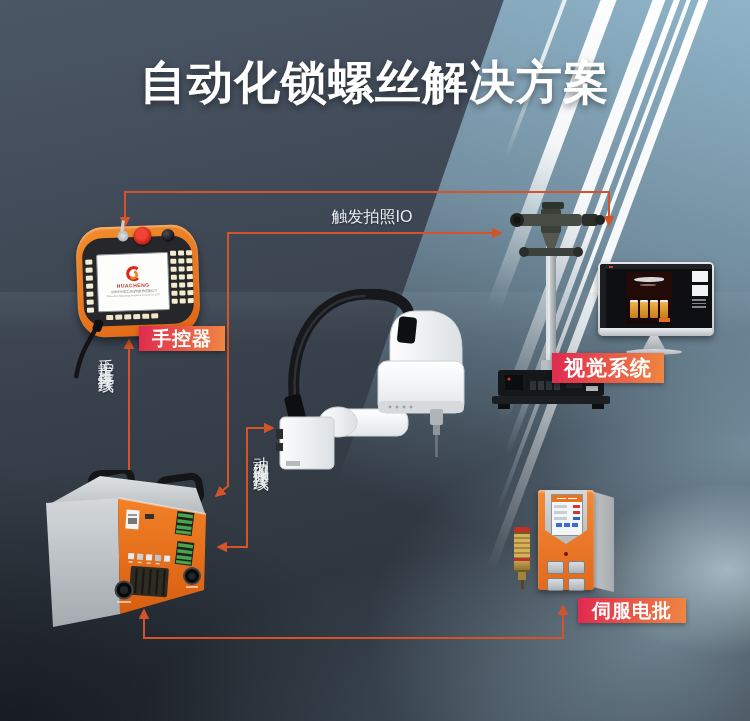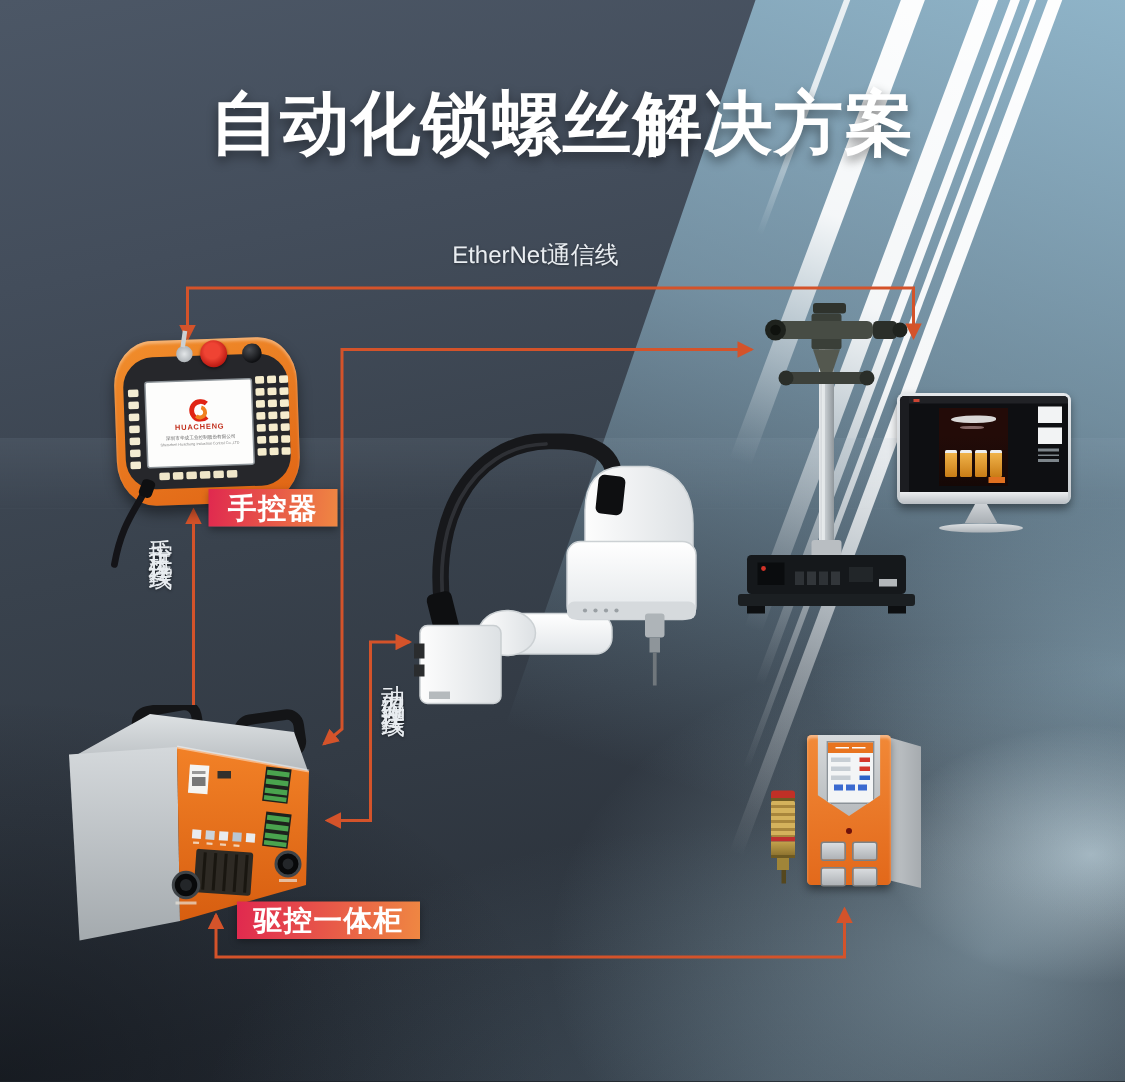--- a/index.html
+++ b/index.html
@@ -138,21 +138,21 @@
     </defs>
     <g fill="none" stroke="#d4532a" stroke-width="2">
       <path d="M125,226 V192 H609 V225" marker-start="url(#ah)" marker-end="url(#ah)"></path>
       <path d="M501,233 H228 V486 L216,496" marker-start="url(#ah)" marker-end="url(#ah)"></path>
       <path d="M129,340 V492" marker-start="url(#ah)" marker-end="url(#ah)"></path>
       <path d="M218,547 H247 V428 H273" marker-start="url(#ah)" marker-end="url(#ah)"></path>
       <path d="M144,610 V638 H563 V606" marker-start="url(#ah)" marker-end="url(#ah)"></path>
     </g>
   </svg>
 
-  <div class="clabel" style="left:290px;top:160px;width:134px">EtherNet通信线</div>
+  <div class="clabel" style="left:308px;top:207px;width:128px">触发拍照IO</div>
   <div class="vlabel" style="left:95px;top:346px">手控主机连接线</div>
   <div class="vlabel" style="left:250px;top:444px">动力编码连接线</div>
 
   <div class="dev pendant">
     <div class="pbody"></div>
     <div class="ppanel"></div>
     <div class="pkeybase"></div>
     <div class="pkey"></div>
     <div class="pestop"></div>
     <div class="pknob"></div>
@@ -379,15 +379,16 @@
       <div class="ring"></div>
       <div class="body1"></div>
       <div class="band"></div>
     <div class="body2"></div>
       <div class="ring"></div>
       <div class="shaft"></div>
       <div class="tip"></div>
   </div>
 
   <div class="tag" style="left:139px;top:326px;width:86px">手控器</div>
-  <div class="tag" style="left:158px;top:601px;width:122px">驱控一体柜</div>
+  <div class="tag lg" style="left:552px;top:353px;width:112px">视觉系统</div>
+  <div class="tag" style="left:578px;top:598px;width:108px">伺服电批</div>
 
 </div>
 
 </body></html>

